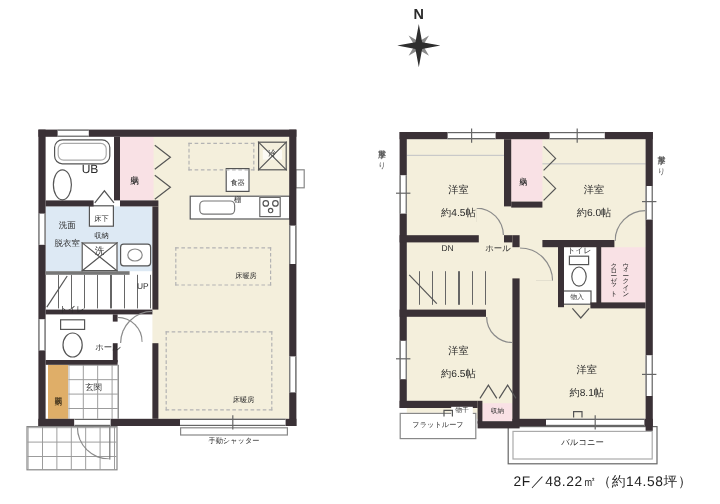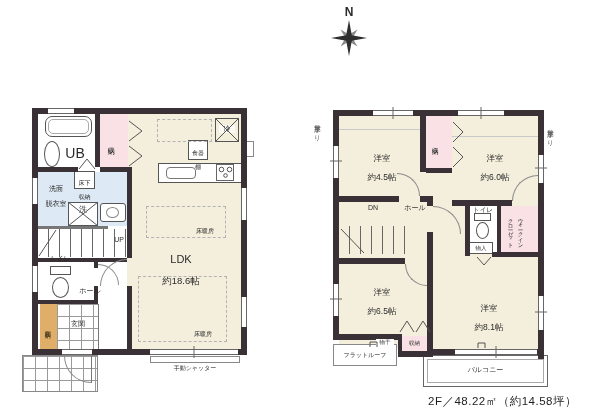--- a/index.html
+++ b/index.html
@@ -85,40 +85,36 @@
   <div class="win-v" style="left:241px;top:188px;width:6px;height:32px;"></div>
   <div class="win-v" style="left:241px;top:297px;width:6px;height:30px;"></div>
   <div class="win-h" style="left:150px;top:349px;width:88px;height:6px;"></div>
   <div class="win-h" style="left:62px;top:349px;width:30px;height:6px;"></div>
 
   <div class="arc tl" style="left:100px;top:259px;width:27px;height:27px;"></div>
   <div class="arc bl" style="left:64px;top:356px;width:27px;height:27px;"></div>
   <div class="thin" style="left:91px;top:356px;width:1px;height:27px;"></div>
   <div class="arc tr" style="left:98px;top:264px;width:21px;height:21px;"></div>
 
-  <div class="lbl" style="left:60px;top:146px;width:30px;font-size:14px;">UB</div>
+  <div class="lbl" style="left:60px;top:136px;width:30px;font-size:10px;">UB</div>
   <div class="lbl v" style="left:107px;top:122px;height:40px;font-size:7px;">収納</div>
   <div class="lbl" style="left:38px;top:177px;width:36px;font-size:7px;">
     <span>洗面</span><br>
     <span>脱衣室</span>
   </div>
   <div class="lbl" style="left:74px;top:173px;width:21px;font-size:6px;line-height:7px;">
     <span>床下</span><br>
     <span>収納</span>
   </div>
   <div class="lbl" style="left:76px;top:206px;width:14px;font-size:8px;">洗</div>
   <div class="lbl" style="left:108px;top:236px;width:22px;font-size:7px;">UP</div>
   <div class="lbl" style="left:40px;top:255px;width:40px;font-size:7px;">トイレ</div>
   <div class="lbl" style="left:72px;top:287px;width:36px;font-size:7px;">ホール</div>
   <div class="lbl v" style="left:44px;top:307px;height:40px;font-size:6px;color:#4a3a20;">玄関収納</div>
   <div class="lbl" style="left:61px;top:320px;width:34px;font-size:7px;">玄関</div>
-  <div class="lbl" style="left:148px;top:242px;width:66px;font-size:9.5px;">
-    <span style="font-size:11px;">LDK</span><br>
-    <span>約18.6帖</span>
-  </div>
   <div class="lbl" style="left:219px;top:125px;width:16px;font-size:7px;background:rgba(255,255,255,.7);">冷</div>
   <div class="lbl" style="left:188px;top:143px;width:20px;font-size:6px;line-height:7px;">
     <span>食器</span><br>
     <span>棚</span>
   </div>
   <div class="lbl" style="left:186px;top:228px;width:38px;font-size:6px;">床暖房</div>
   <div class="lbl" style="left:184px;top:331px;width:38px;font-size:6px;">床暖房</div>
   <div class="lbl" style="left:152px;top:365px;width:86px;font-size:6px;">手動シャッター</div>
 
   <div class="fill" style="left:339px;top:116px;width:199px;height:233px;background:#f4efdc;"></div>

